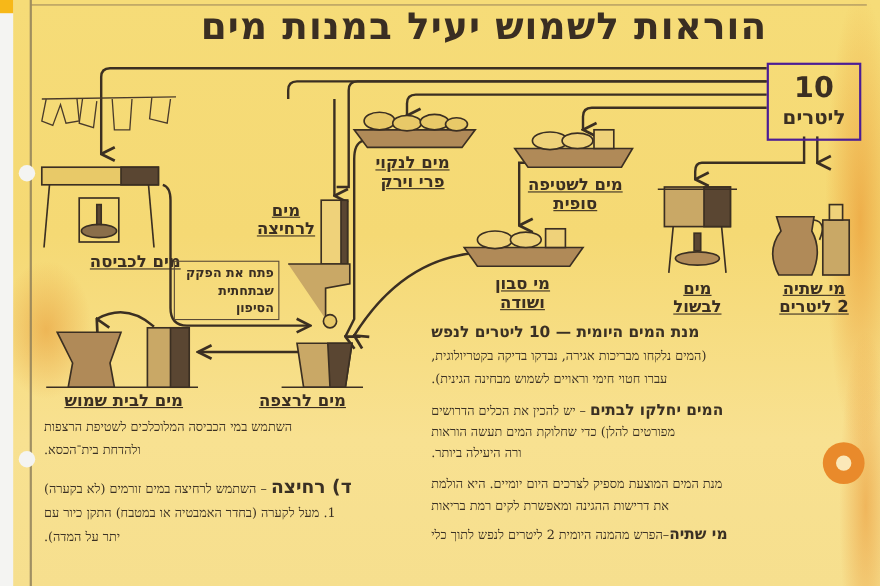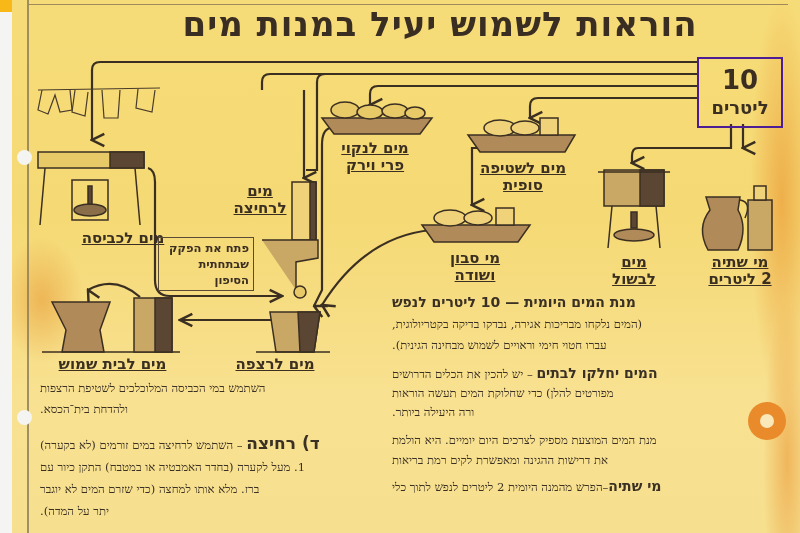--- a/index.html
+++ b/index.html
@@ -212,15 +212,14 @@
   <p style="margin-top:6px"><span class="hd">מי שתיה</span><span>–הפרש מהמנה היומית 2 ליטרים לנפש לתוך כלי</span></p>
 </div>
 
 <div class="text-block" style="left:40px;top:378px;width:340px;">
   <p>השתמש במי הכביסה המלוכלכים לשטיפת הרצפות</p>
   <p>ולהדחת בית־הכסא.</p>
 </div>
 <div class="text-block" style="left:40px;top:432px;width:340px;line-height:22px;">
   <p><span class="hd" style="font-size:17px">ד) רחיצה</span><span> – השתמש לרחיצה במים זורמים (לא בקערה)</span></p>
   <p>1. מעל לקערה (בחדר האמבטיה או במטבח) התקן כיור עם</p>
-  <p>ברז. מלא אותו למחצה (כדי שזרם המים לא יוגבר</p>
   <p>יתר על המדה).</p>
 </div>
 
 </body></html>

